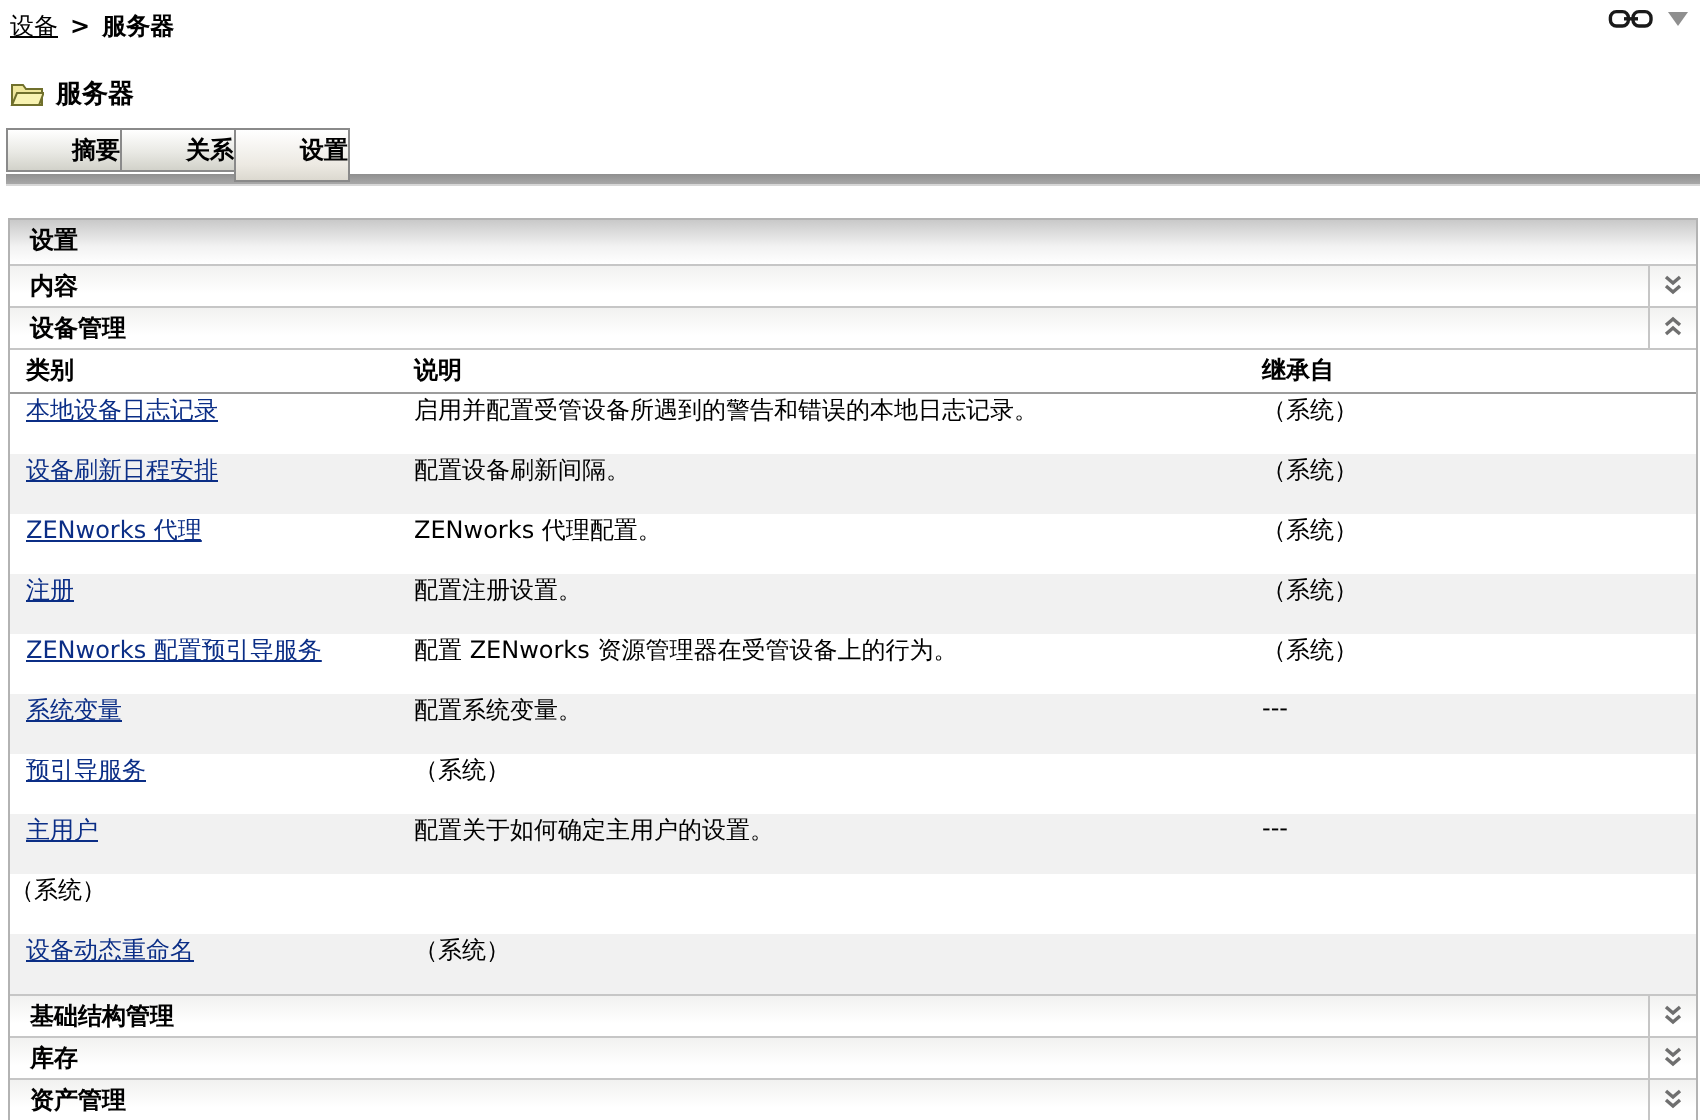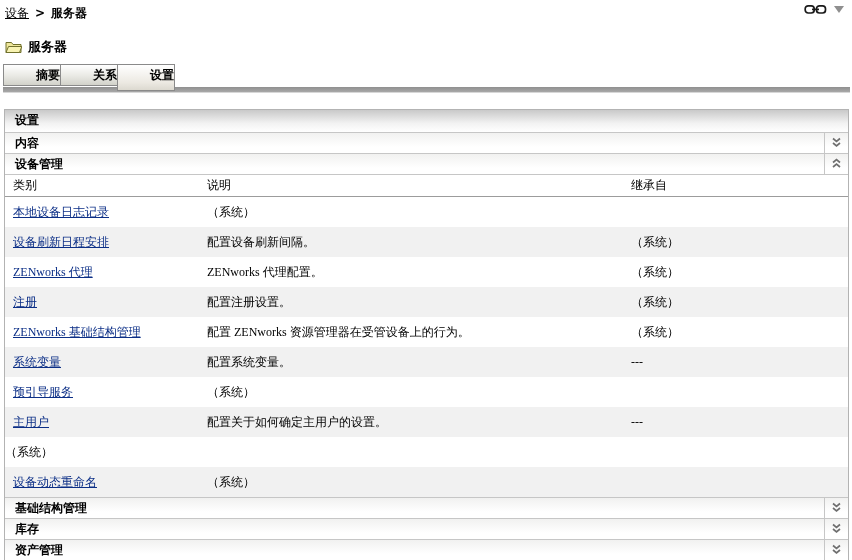--- a/index.html
+++ b/index.html
@@ -23,22 +23,22 @@
   .strip { height:6px; background:linear-gradient(#8f8f8f,#a8a8a8); margin:0 2px 0 3px; position:relative; z-index:1; border-bottom:1px solid #d7d7d7; }
 
   
   .panel { margin:16px 3px 0 4px; border:1px solid #b3b3b3; background:#fff; }
   .panel-title { height:22px; line-height:21px; font-weight:bold; padding-left:10px; background:linear-gradient(#c9c9c9,#f2f2f2 60%,#ffffff); }
   .secrow { display:flex; height:21px; border-top:1px solid #c6c6c6; background:linear-gradient(#f1f1f0,#ffffff 70%);justify-content:space-between; }
   .secrow .seclabel { flex:1; font-weight:bold; line-height:20px; padding-left:10px; }
   .chevcell { width:24px; border-left:1px solid #c6c6c6; display:flex; align-items:center; justify-content:center; cursor:pointer; }
 
   
-  .thead { display:flex; height:23px; border-top:1px solid #c6c6c6; border-bottom:1px solid #9c9c9c; align-items:center; font-weight:normal; background:#fff; }
-  .trow { display:flex; height:30px; align-items:center;font-family:Liberation Serif, serif; }
+  .thead { display:flex; height:23px; border-top:1px solid #c6c6c6; border-bottom:1px solid #9c9c9c; align-items:center; font-weight:bold; background:#fff; }
+  .trow { display:flex; height:30px; align-items:flex-start; }
   .tbody .trow:nth-child(even) { background:#f1f1f1; }
   .c1 { width:202px; padding-left:8px; }
   .c2 { width:424px; }
   .c3 { flex:1; }
   .cat-link { color:#0b2e86; text-decoration:underline; cursor:pointer; }
 
   .icon-svg { display:block; }
   a { cursor:pointer; }
 </style>
 </head>
@@ -99,39 +99,40 @@
 
   <div class="thead">
     <div class="c1">类别</div>
     <div class="c2">说明</div>
     <div class="c3">继承自</div>
   </div>
 
   <div class="tbody">
     <div class="trow">
       <div class="c1"><a class="cat-link">本地设备日志记录</a></div>
+      <div class="c2">启用并配置受管设备所遇到的警告和错误的本地日志记录。</div>
       <div class="c3">（系统）</div>
     </div>
     <div class="trow">
       <div class="c1"><a class="cat-link">设备刷新日程安排</a></div>
       <div class="c2">配置设备刷新间隔。</div>
       <div class="c3">（系统）</div>
     </div>
     <div class="trow">
       <div class="c1"><a class="cat-link">ZENworks 代理</a></div>
       <div class="c2">ZENworks 代理配置。</div>
       <div class="c3">（系统）</div>
     </div>
     <div class="trow">
       <div class="c1"><a class="cat-link">注册</a></div>
       <div class="c2">配置注册设置。</div>
       <div class="c3">（系统）</div>
     </div>
     <div class="trow">
-      <div class="c1"><a class="cat-link">ZENworks 基础结构管理</a></div>
+      <div class="c1"><a class="cat-link">ZENworks 配置预引导服务</a></div>
       <div class="c2">配置 ZENworks 资源管理器在受管设备上的行为。</div>
       <div class="c3">（系统）</div>
     </div>
     <div class="trow">
       <div class="c1"><a class="cat-link">系统变量</a></div>
       <div class="c2">配置系统变量。</div>
       <div class="c3">---</div>
     </div>
     <div class="trow">
       <div class="c1"><a class="cat-link">预引导服务</a></div>

